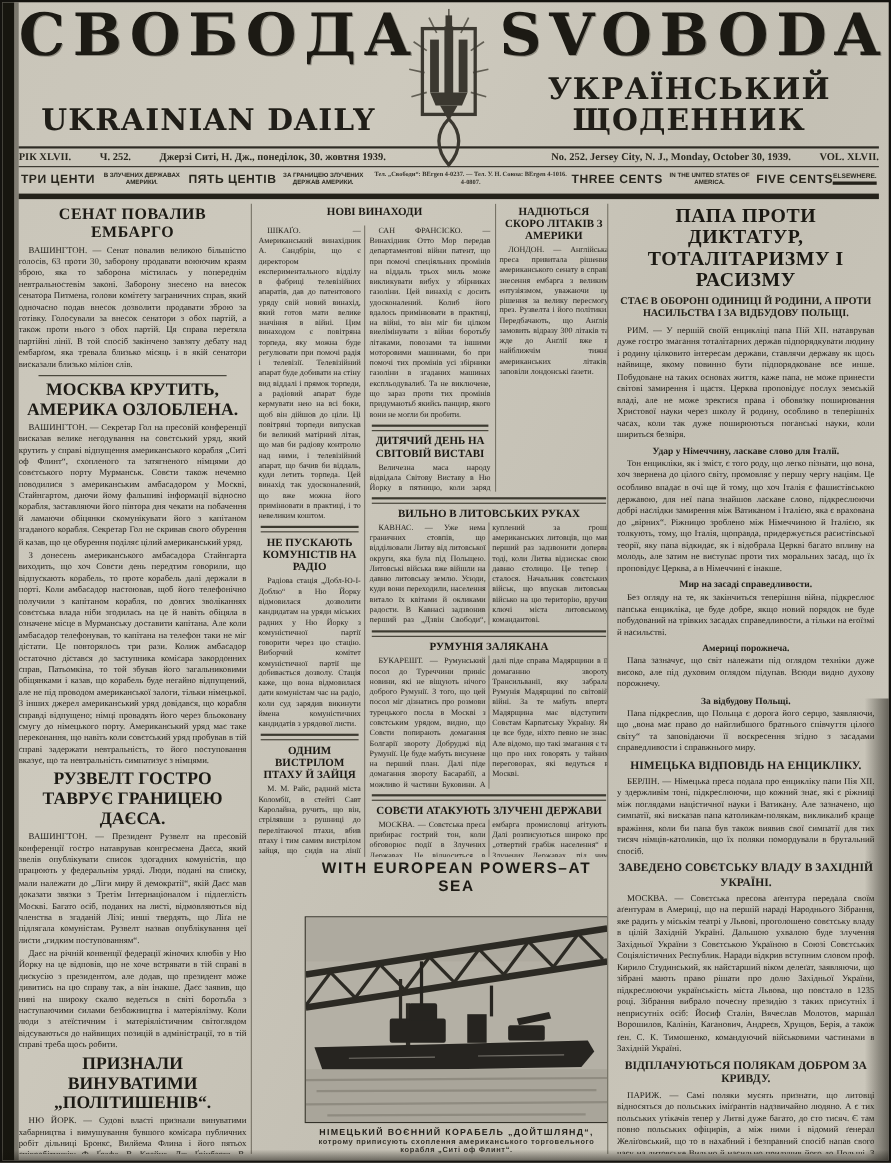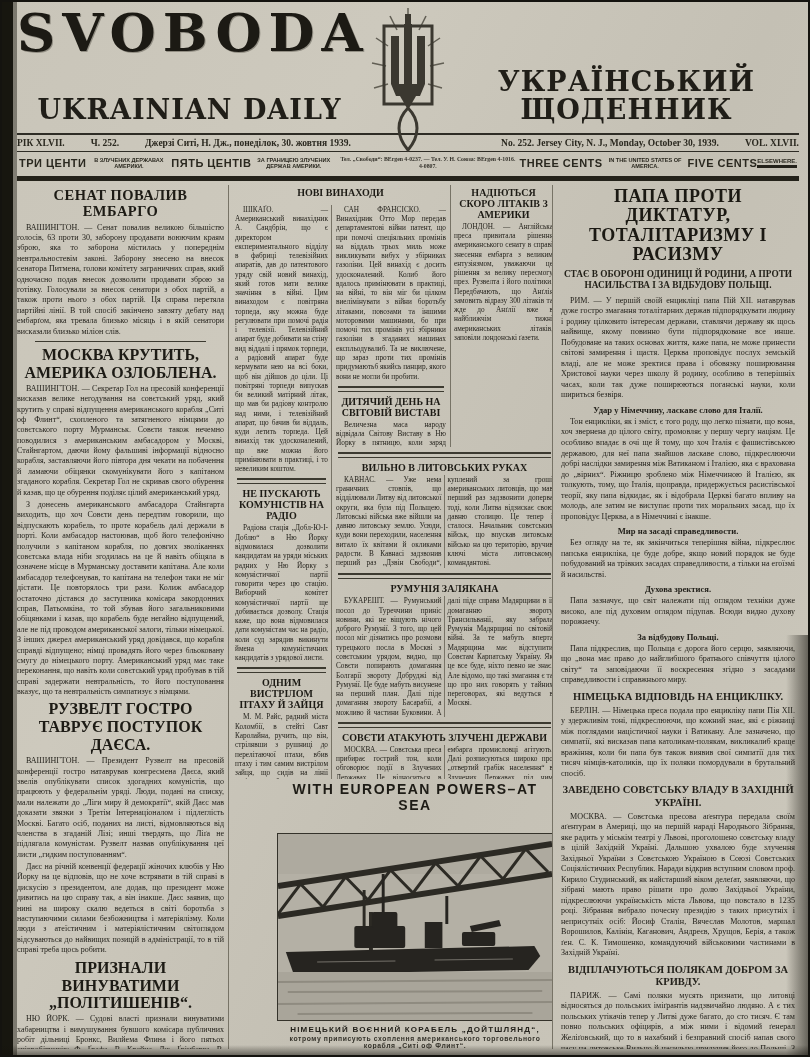--- a/index.html
+++ b/index.html
@@ -78,20 +78,21 @@
 <body>
 
 <div id="page">
   <div class="scan-edge-left"></div>
   <div class="scan-edge-left2"></div>
 
   <div class="inner">
 
     <div class="masthead">
       <div class="mast-row">
+        <div class="mast-title">СВОБОДА</div>
         <div class="mast-title">SVOBODA</div>
       </div>
       <div class="mast-row">
         <div class="mast-sub">UKRAINIAN DAILY</div>
         <div class="mast-sub">УКРАЇНСЬКИЙ ЩОДЕННИК</div>
       </div>
       <div class="emblem">
         <svg viewBox="0 0 96 150" width="96" height="150">
           <g stroke="#47443a" stroke-width="1.5" opacity=".8">
             <line x1="48" y1="0" x2="48" y2="14"></line>
@@ -145,21 +146,21 @@
 
     <div class="bodygrid">
 
       <div class="colA">
         <h2 class="a-head">СЕНАТ ПОВАЛИВ ЕМБАРГО</h2>
         <p>ВАШИНГТОН. — Сенат повалив великою більшістю голосів, 63 проти 30, заборону продавати воюючим краям зброю, яка то заборона містилась у попереднім невтральностевім законі. Заборону знесено на внесок сенатора Питмена, голови комітету заграничних справ, який одночасно подав внесок дозволити продавати зброю за готівку. Голосували за внесок сенатори з обох партій, а також проти нього з обох партій. Ця справа перетяла партійні лінії. В той спосіб закінчено завзяту дебату над ембарґом, яка тревала близько місяць і в якій сенатори висказали близько міліон слів.</p>
         <div class="rule-thin"></div>
         <h3 class="a-head">МОСКВА КРУТИТЬ, АМЕРИКА ОЗЛОБЛЕНА.</h3>
         <p>ВАШИНГТОН. — Секретар Гол на пресовій конференції висказав велике негодування на совєтський уряд, який крутить у справі відпущення американського корабля „Ситі оф Флинт“, схопленого та затягненого німцями до совєтського порту Мурманськ. Совєти також нечемно поводилися з американським амбасадором у Москві, Стайнгартом, даючи йому фальшиві інформації відносно корабля, заставляючи його півтора дня чекати на побачення й ламаючи обіцянки скомунікувати його з капітаном згаданого корабля. Секретар Гол не скривав свого обурення й казав, що це обурення поділяє цілий американський уряд.</p>
         <p>З донесень американського амбасадора Стайнгарта виходить, що хоч Совєти день передтим говорили, що відпускають корабель, то проте корабель далі держали в порті. Коли амбасадор настоював, щоб його телефонічно получили з капітаном корабля, по довгих зволіканнях совєтська влада ніби згодилась на це й навіть обіцяла в означене місце в Мурманську доставити капітана. Але коли амбасадор телефонував, то капітана на телефон таки не міг дістати. Це повторялось три рази. Колиж амбасадор остаточно дістався до заступника комісара закордонних справ, Патьомкіна, то той збував його загальниковими обіцянками і казав, що корабель буде негайно відпущений, але не під проводом американської залоги, тільки німецької. З інших джерел американський уряд довідався, що корабля справді відпущено; німці провадять його через бльоковану смугу до німецького порту. Американський уряд має таке переконання, що навіть коли совєтський уряд пробував в тій справі задержати невтральність, то його поступовання вказує, що та невтральність симпатизує з німцями.</p>
-        <h3 class="a-head">РУЗВЕЛТ ГОСТРО ТАВРУЄ ПОСТУПОК ДАЄСА.</h3>
+        <h3 class="a-head">РУЗВЕЛТ ГОСТРО ТАВРУЄ ГРАНИЦЕЮ ДАЄСА.</h3>
         <p>ВАШИНГТОН. — Президент Рузвелт на пресовій конференції гостро натаврував конгресмена Даєса, який звелів опублікувати список здогадних комуністів, що працюють у федеральнім уряді. Люди, подані на списку, мали належати до „Ліги миру й демократії“, якій Даєс мав доказати звязки з Третім Інтернаціоналом і підлеглість Москві. Багато осіб, поданих на листі, відмовляються від членства в згаданій Лізі; инші твердять, що Ліґа не підлягала комуністам. Рузвелт назвав опублікування цеї листи „гидким поступованням“.</p>
         <p>Даєс на річній конвенції федерації жіночих клюбів у Ню Йорку на це відповів, що не хоче встрявати в тій справі в дискусію з президентом, але додав, що президент може дивитись на цю справу так, а він інакше. Даєс заявив, що нині на широку скалю ведеться в світі боротьба з наступаючими силами безбожництва і матеріялізму. Коли люди з атеїстичним і матеріялістичним світоглядом відсуваються до найвищих позицій в адміністрації, то в тій справі треба щось робити.</p>
         <h3 class="a-head">ПРИЗНАЛИ ВИНУВАТИМИ „ПОЛІТИШЕНІВ“.</h3>
         <p>НЮ ЙОРК. — Судові власті признали винуватими хабарництва і вимушування бувшого комісара публичних робіт дільниці Бронкс, Вилйема Флина і його пятьох співробітників: Ф. Ґрафа, В. Крейна, Дж. Ґрінберга, В. Вольфа, В. Еберта, і Т. Бурка.</p>
         <h3 class="a-head">ПОЛЕКШІ ДЛЯ ПОЛУДНЕВО-АМЕРИКАНСЬКИХ КРАЇВ.</h3>
         <p>ВАШИНГТОН. — Щоб затіснити дружбу з полуднево-американськими краями, президент Рузвелт задумує щось зробити з тими довгами, які винні полудневі краї Америці. Бо як довги ті висять і їх ніхто не сплачує, не можна давати полудневим краям нових позичок.</p>
 
       </div>
 
       <div class="midwrap mid">
@@ -256,21 +257,21 @@
         <div class="papa-title">ПАПА ПРОТИ ДИКТАТУР, ТОТАЛІТАРИЗМУ І РАСИЗМУ</div>
         <div class="papa-sub">СТАЄ В ОБОРОНІ ОДИНИЦІ Й РОДИНИ, А ПРОТИ НАСИЛЬСТВА І ЗА ВІДБУДОВУ ПОЛЬЩІ.</div>
         <p>РИМ. — У першій своїй енцикліці папа Пій XII. натаврував дуже гостро змагання тоталітарних держав підпорядкувати людину і родину цілковито інтересам держави, ставлячи державу як щось найвище, якому повинно бути підпорядковане все инше. Побудоване на таких основах життя, каже папа, не може принести світові замирення і щастя. Церква проповідує послух земській владі, але не може зректися права і обовязку поширювання Христової науки через школу й родину, особливо в теперішніх часах, коли так дуже поширюються поганські науки, коли шириться безвіря.</p>
 
         <div class="subhead">Удар у Німеччину, ласкаве слово для Італії.</div>
         <p>Тон енцикліки, як і зміст, є того роду, що легко пізнати, що вона, хоч звернена до цілого світу, промовляє у першу чергу націям. Це особливо впадає в очі ще й тому, що хоч Італія є фашистівською державою, для неї папа знайшов ласкаве слово, підкреслюючи добрі наслідки замирення між Ватиканом і Італією, яка є врахована до „вірних“. Ріжницю зроблено між Німеччиною й Італією, як толкують, тому, що Італія, щоправда, придержується расистівської теорії, яку папа відкидає, як і відобрала Церкві багато впливу на молодь, але затим не виступає проти тих моральних засад, що їх проповідує Церква, а в Німеччині є інакше.</p>
 
         <div class="subhead">Мир на засаді справедливости.</div>
         <p>Без огляду на те, як закінчиться теперішня війна, підкреслює папська енцикліка, це буде добре, якщо новий порядок не буде побудований на трівких засадах справедливости, а тільки на егоїзмі й насильстві.</p>
 
-        <div class="subhead">Духова зректися.</div>
+        <div class="subhead">Америці порожнеча.</div>
         <p>Папа зазначує, що світ належати під оглядом техніки дуже високо, але під духовим оглядом підупав. Всюди видно духову порожнечу.</p>
 
         <div class="subhead">За відбудову Польщі.</div>
         <p>Папа підкреслив, що Польща є дорога його серцю, заявляючи, що „вона має право до найглибшого братнього співчуття цілого світу“ та заповідаючи її воскресення згідно з засадами справедливости і справжнього миру.</p>
 
         <div class="bighead">НІМЕЦЬКА ВІДПОВІДЬ НА ЕНЦИКЛІКУ.</div>
         <p>БЕРЛІН. — Німецька преса подала про енцикліку папи Пія XII. у здержливім тоні, підкреслюючи, що кожний знає, які є ріжниці між поглядами націстичної науки і Ватикану. Але зазначено, що симпатії, які висказав папа католикам-полякам, викликалиб краще вражіння, коли би папа був також виявив свої симпатії для тих тисяч німців-католиків, що їх поляки помордували в брутальний спосіб.</p>
 
         <div class="bighead">ЗАВЕДЕНО СОВЄТСЬКУ ВЛАДУ В ЗАХІДНІЙ УКРАЇНІ.</div>
         <p>МОСКВА. — Совєтська пресова аґентура передала своїм аґентурам в Америці, що на першій нараді Народнього Зібрання, яке радить у міськім театрі у Львові, проголошено совєтську владу в цілій Західній Україні. Дальшою ухвалою буде злучення Західньої України з Совєтською Україною в Союзі Совєтських Соціялістичних Республик. Наради відкрив вступним словом проф. Кирило Студинський, як найстарший віком делеґат, заявляючи, що зібрані мають право рішати про долю Західньої України, підкреслюючи українськість міста Львова, що повстало в 1235 році. Зібрання вибрало почесну президію з таких присутніх і неприсутніх осіб: Йосиф Сталін, Вячеслав Молотов, маршал Ворошилов, Калінін, Каганович, Андреєв, Хрущов, Берія, а також ґен. С. К. Тимошенко, командуючий військовими частинами в Західній Україні.</p>

